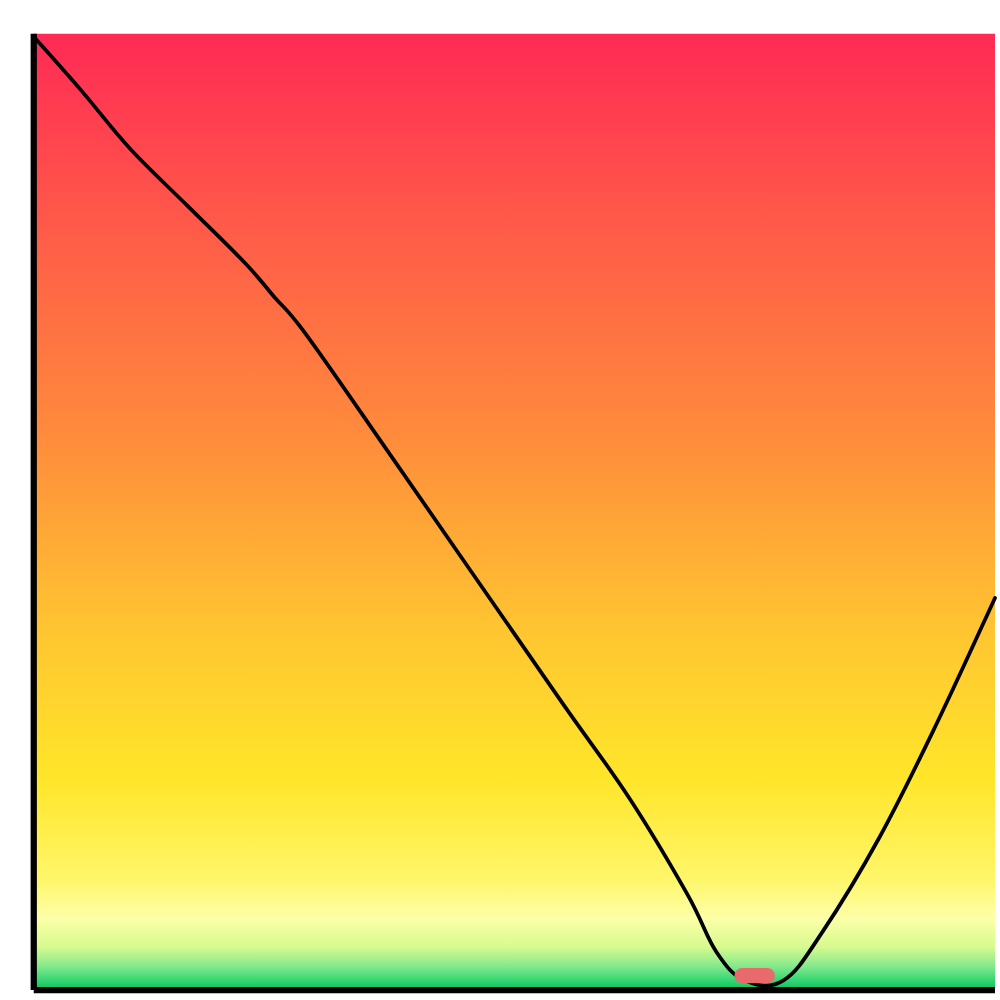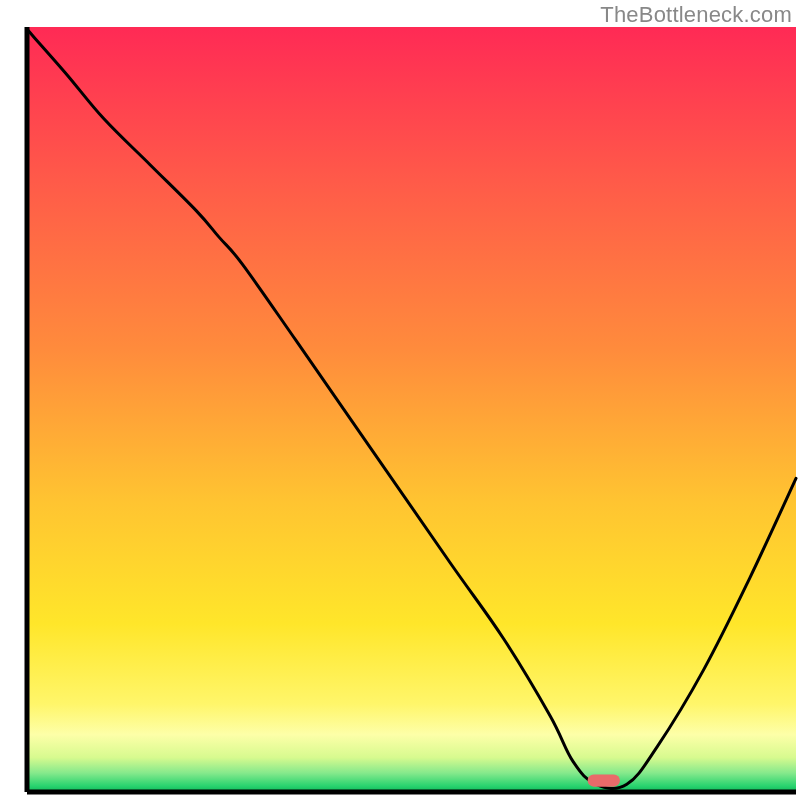--- a/index.html
+++ b/index.html
@@ -25,21 +25,20 @@
     letter-spacing: 0.2px;
   }
   svg {
     display: block;
   }
 </style>
 </head>
 <body>
 
 <div class="frame">
-  <div class="watermark">TheBottleneck.com</div>
   <svg id="plot" width="800" height="800">
       <defs>
         <linearGradient id="bg-grad" x1="0" y1="0" x2="0" y2="1">
           <stop offset="0.00%" stop-color="#ff2a55"></stop>
           <stop offset="20.00%" stop-color="#ff5a49"></stop>
           <stop offset="42.00%" stop-color="#ff8b3c"></stop>
           <stop offset="62.00%" stop-color="#ffc431"></stop>
           <stop offset="78.00%" stop-color="#ffe62a"></stop>
           <stop offset="88.50%" stop-color="#fff66a"></stop>
           <stop offset="92.50%" stop-color="#fdffa8"></stop>

